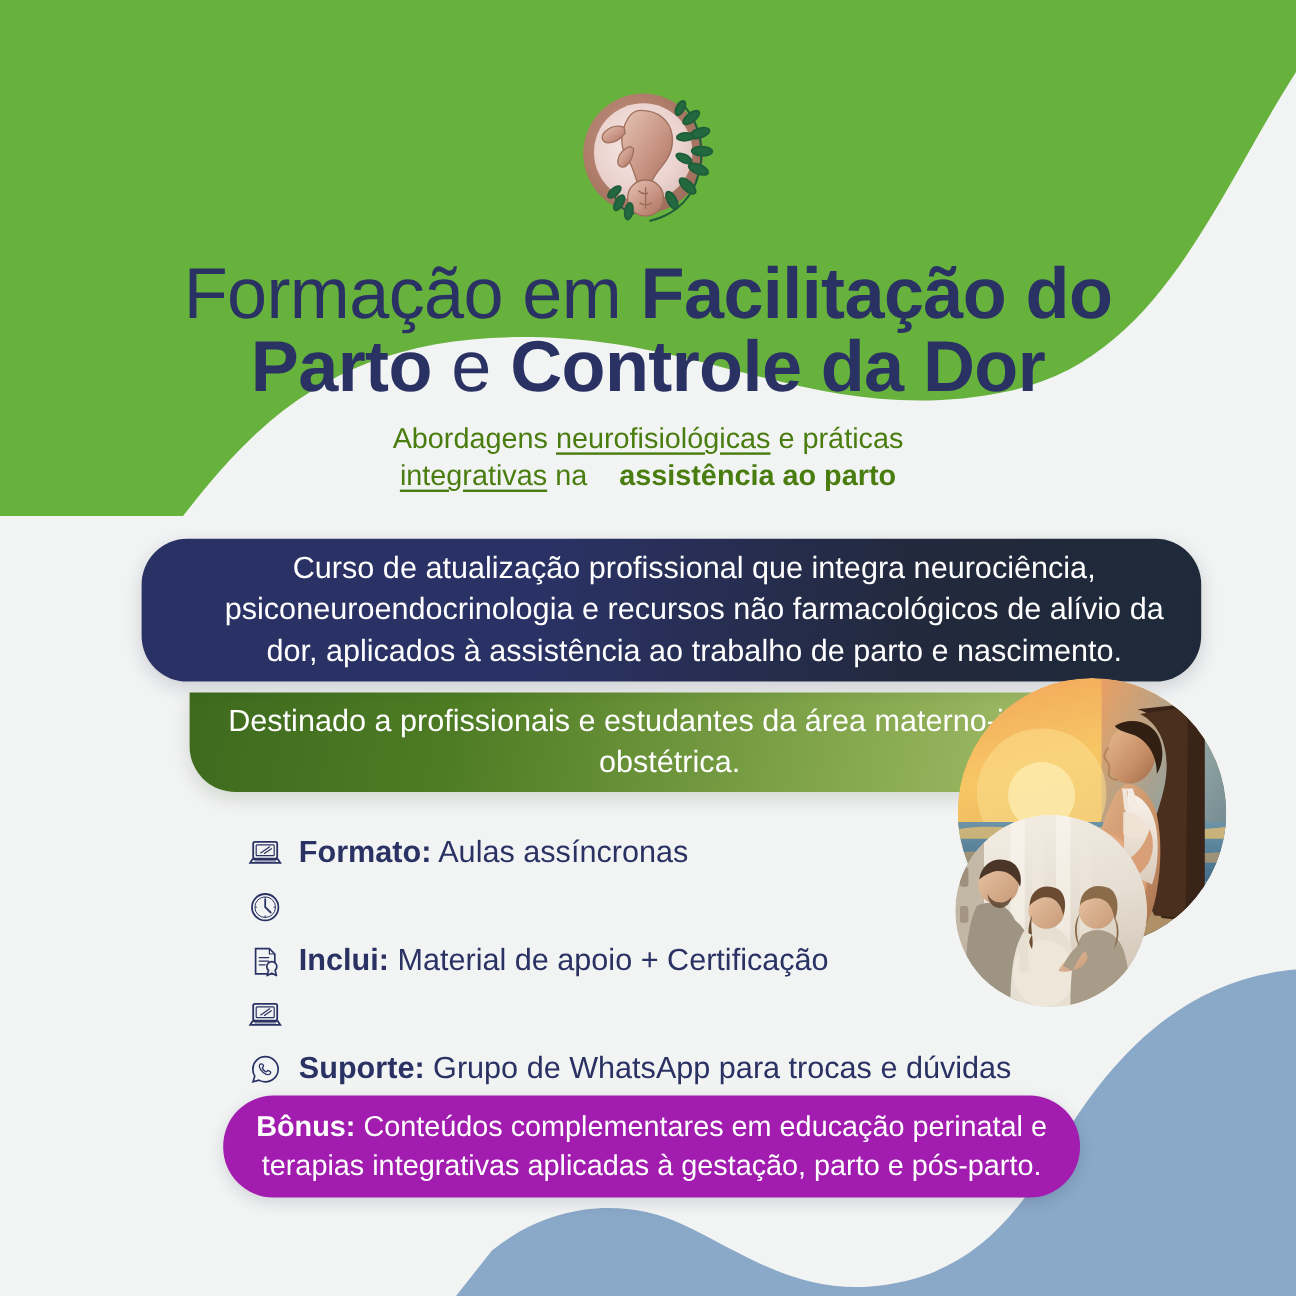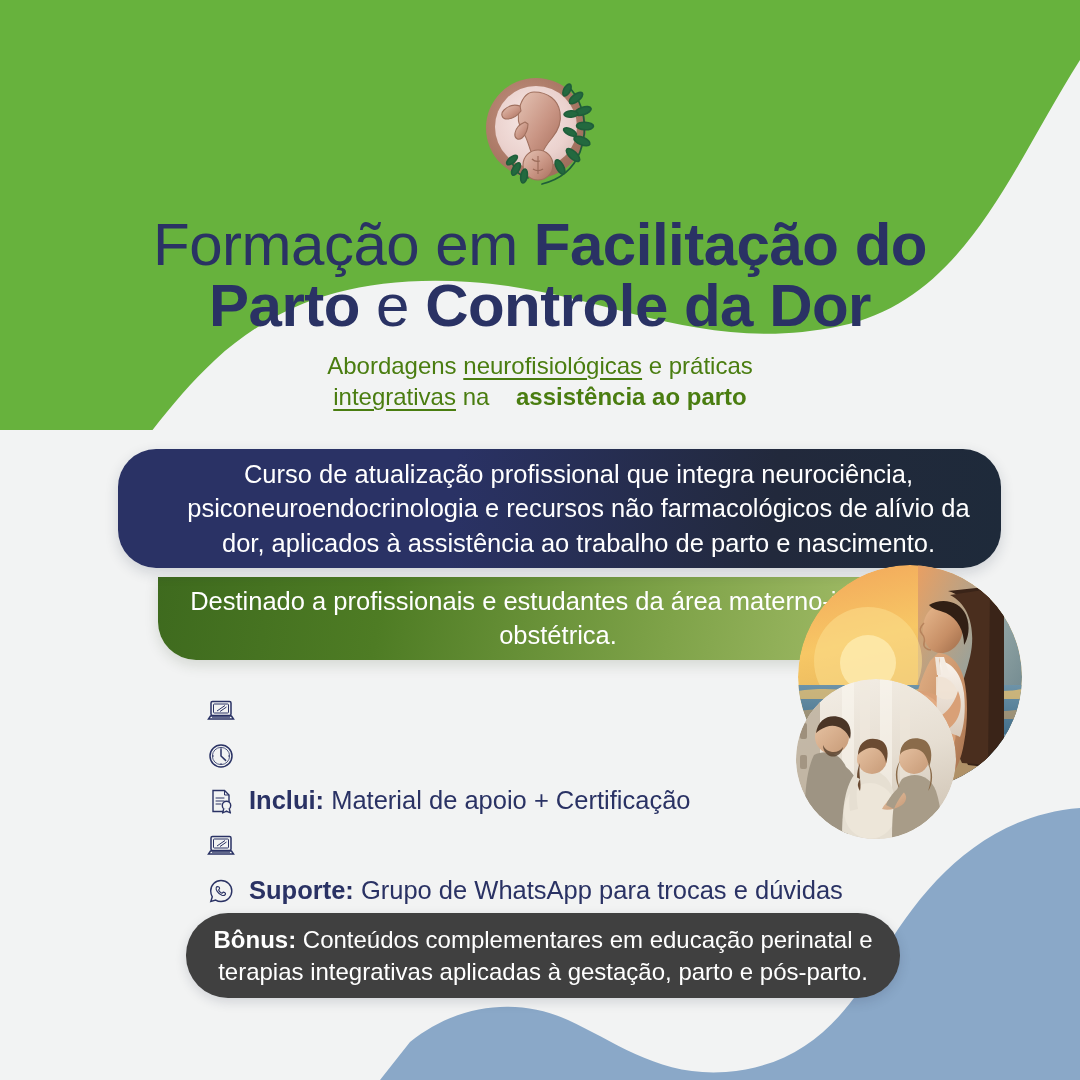--- a/index.html
+++ b/index.html
@@ -83,21 +83,21 @@
   }
   .feat-ico{width:30px;height:30px;flex:0 0 30px;display:flex;align-items:center;justify-content:center;}
   .feat-txt{
     color:#2A3264;font-size:25.5px;line-height:1.1;white-space:nowrap;font-weight:400;
   }
   .feat-txt .b{font-weight:700;}
 
   
   #bonus-box{
     position:absolute;left:186px;top:913px;width:714px;height:85px;
-    background:#404040;
+    background:#a21caf;
     border-radius:42px;
     display:flex;align-items:center;justify-content:center;
     box-shadow:0 4px 12px rgba(25,35,60,.15);
     z-index:5;
   }
   #bonus-text{
     color:#FFFFFF;font-size:24px;line-height:1.32;text-align:center;font-weight:400;padding:0 22px;
   }
   #bonus-text .b{font-weight:700;}
 </style>
@@ -338,20 +338,21 @@
     <div class="feat">
       <span class="feat-ico">
         <svg viewBox="0 0 30 30" width="30" height="30" fill="none" stroke="#2A3264" stroke-width="1.5">
           <rect x="5" y="5.5" width="20" height="14" rx="1.5"></rect>
           <rect x="7.5" y="8" width="15" height="9" rx="0.8" stroke-width="1"></rect>
           <path d="M11 15 L19 9.5 M14 15.5 L20.5 11" stroke-width="1"></path>
           <path d="M2.5 23 L27.5 23 L25.5 20 L4.5 20 Z"></path>
           <path d="M6 21.4 H24" stroke-width="0.8"></path>
         </svg>
       </span>
+      <span class="feat-txt"><span class="b">Formato:</span><span> Aulas assíncronas</span></span>
     </div>
 
     <div class="feat">
       <span class="feat-ico">
         <svg viewBox="0 0 30 30" width="30" height="30" fill="none" stroke="#2A3264" stroke-width="1.5">
           <circle cx="15" cy="15" r="11"></circle>
           <circle cx="15" cy="15" r="8.6" stroke-width="0.8"></circle>
           <path d="M15 8.6 V15 L19.6 19.4" stroke-linecap="round"></path>
           <path d="M15 6.6 V8 M15 22 V23.4 M6.6 15 H8 M22 15 H23.4" stroke-width="0.9"></path>
         </svg>

